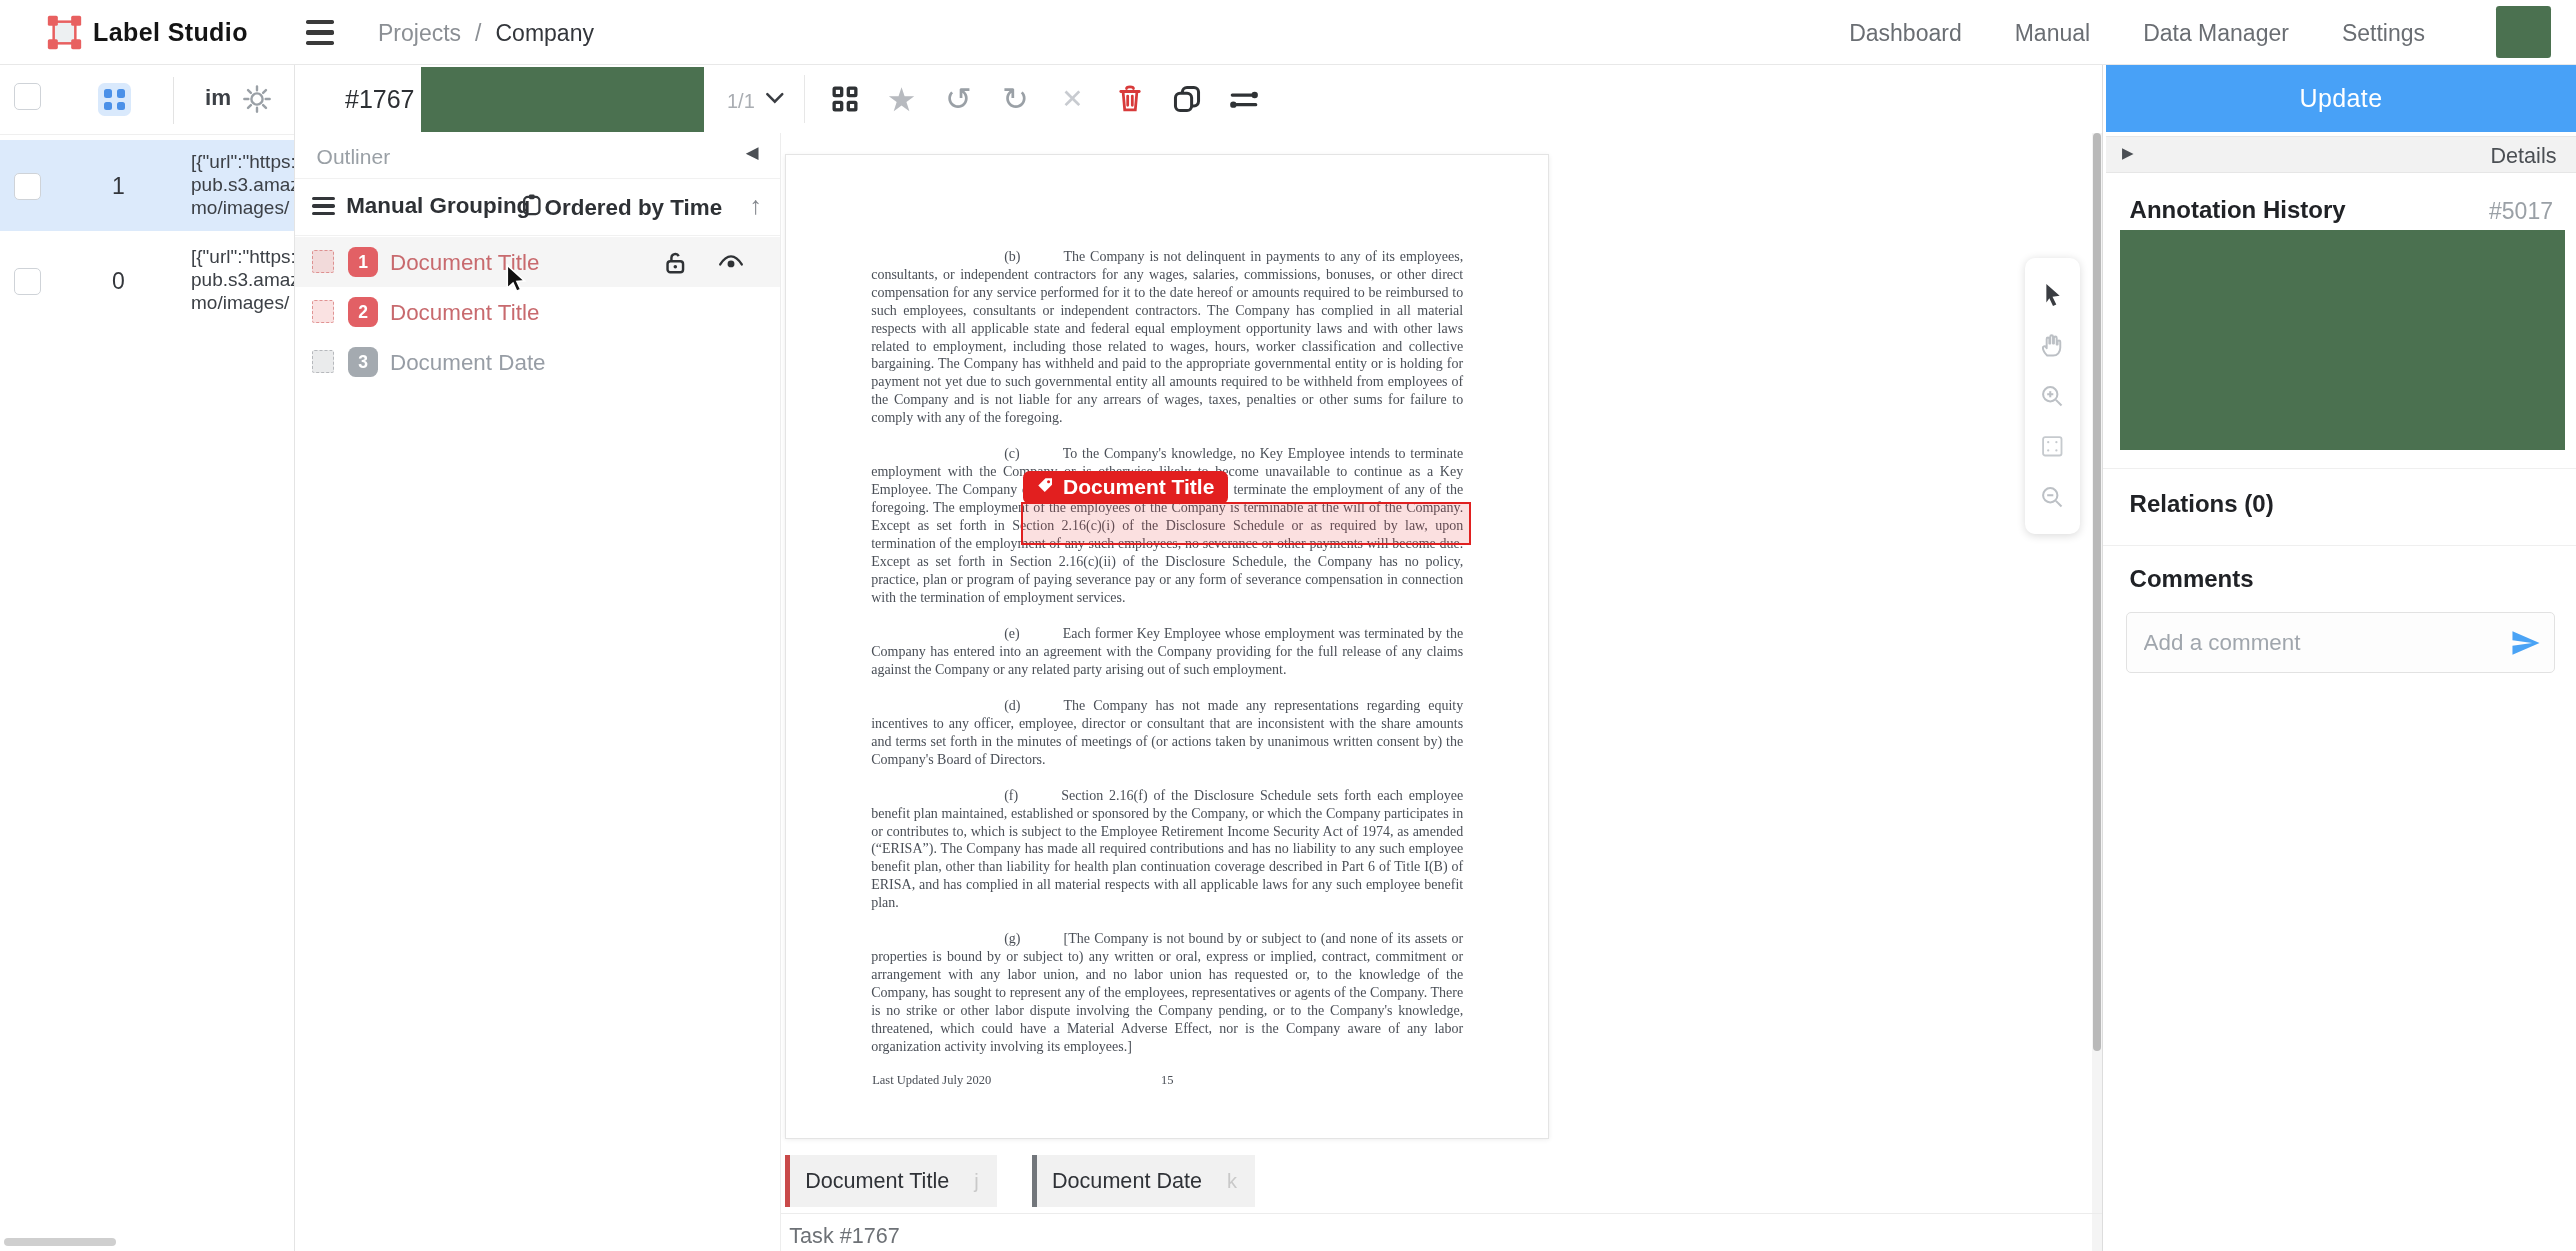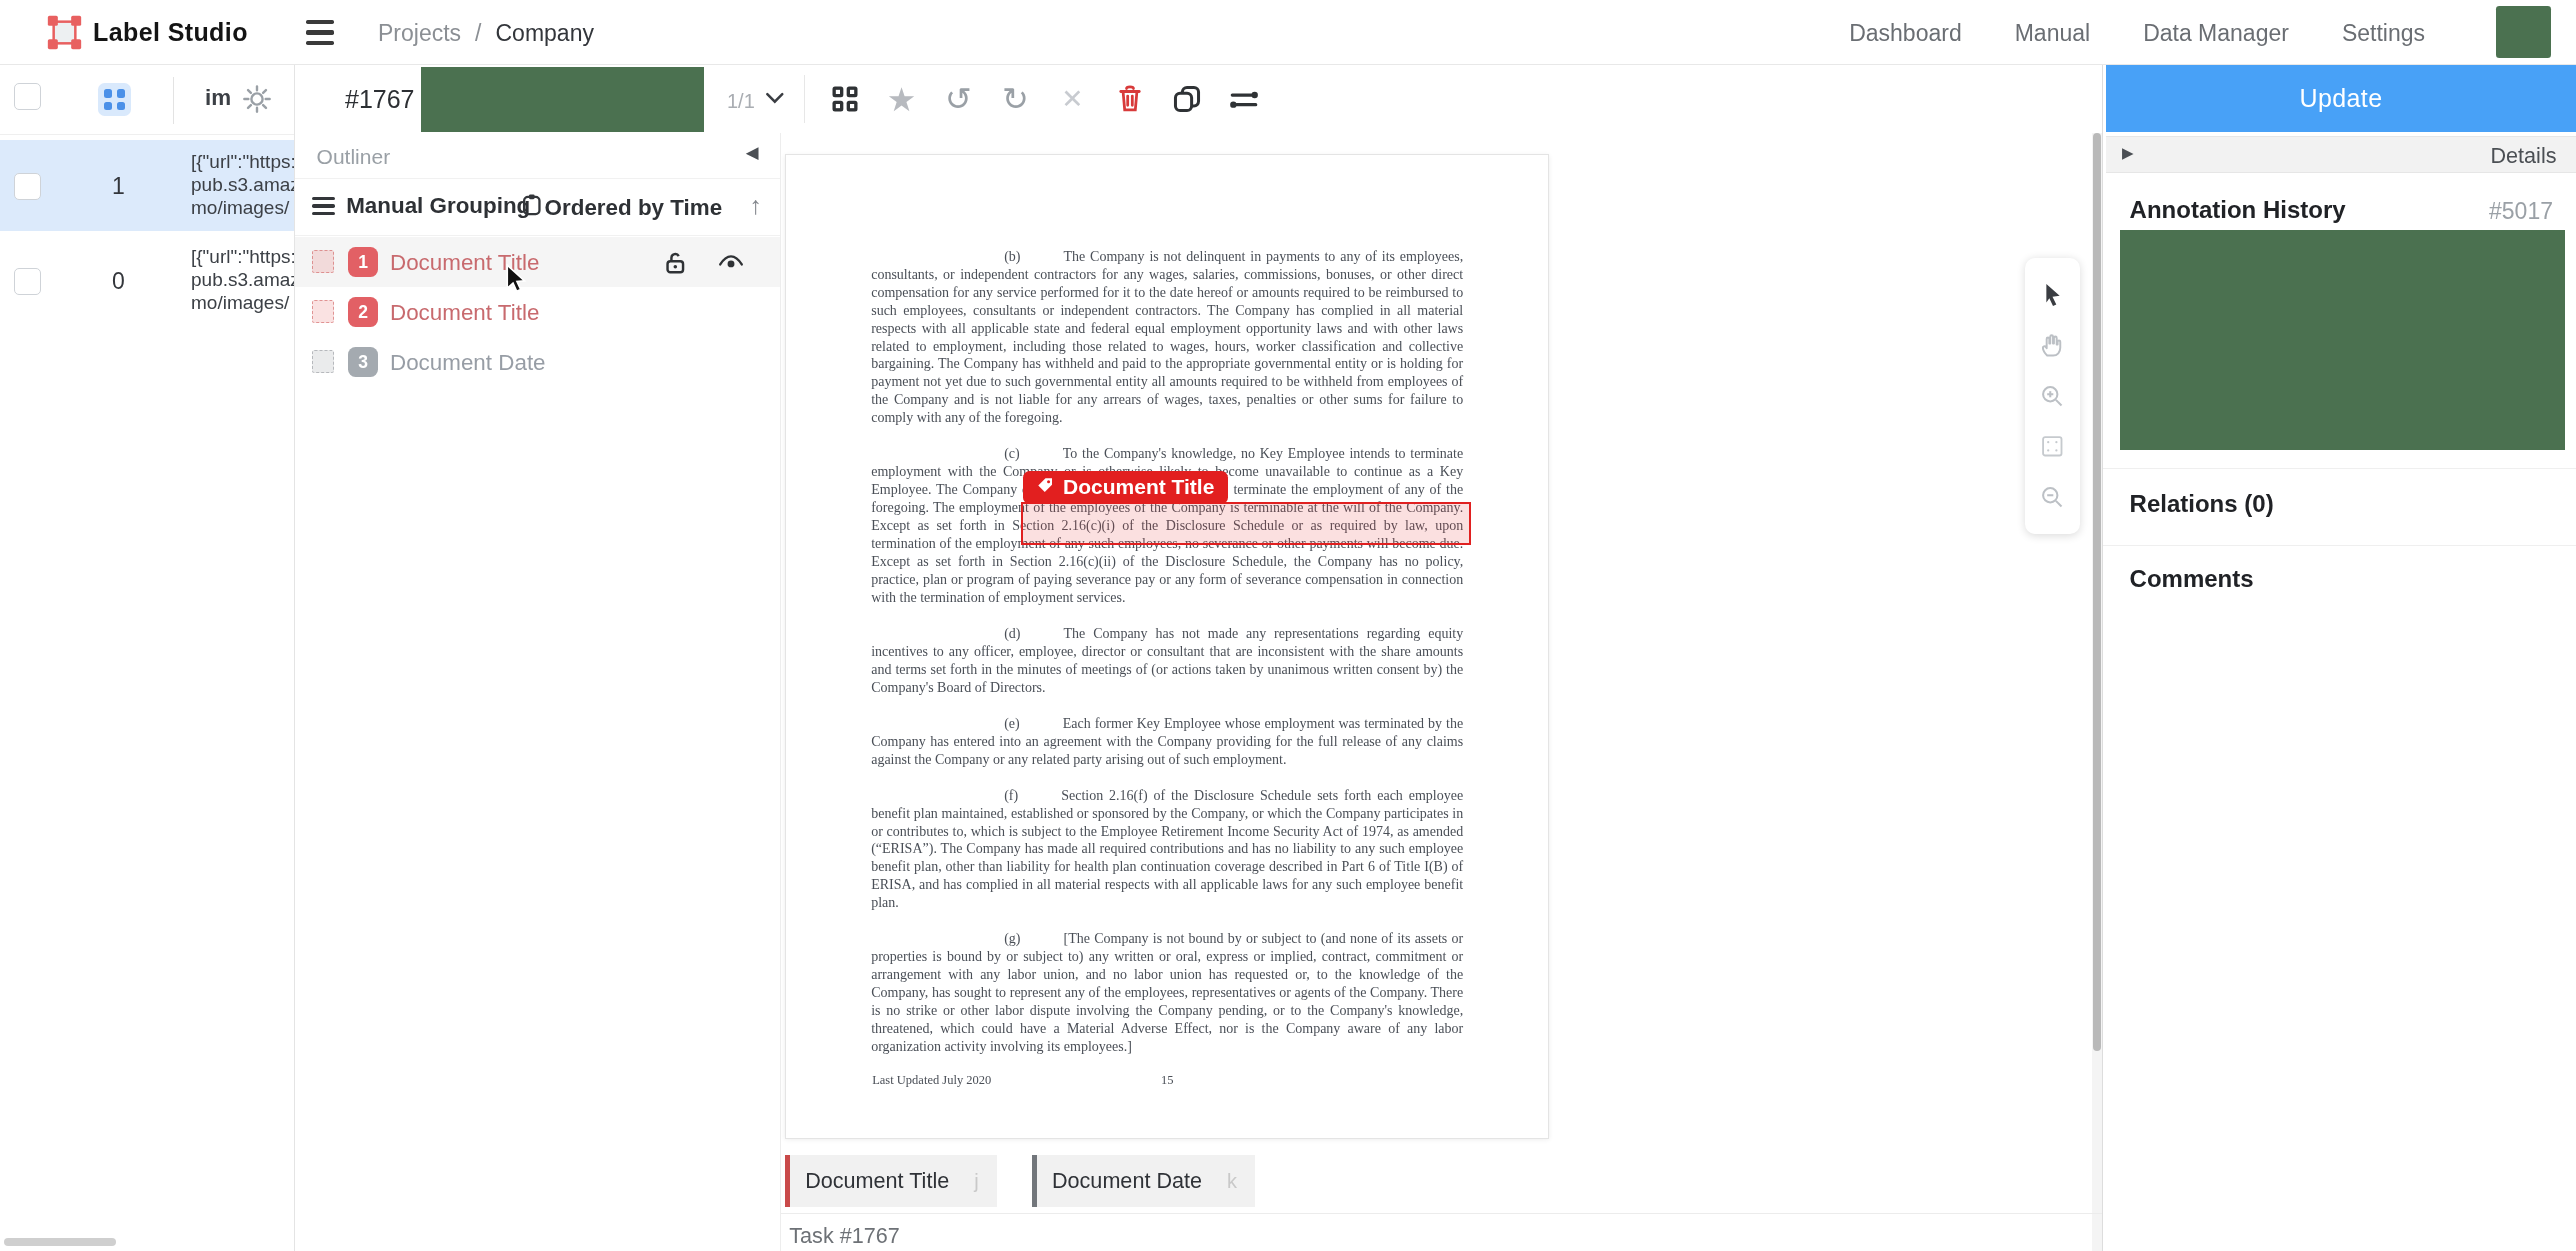--- a/index.html
+++ b/index.html
@@ -291,22 +291,22 @@
     <span class="rthumb grey"></span>
     <span class="rbadge grey">3</span>
     <span class="rlabel grey">Document Date</span>
   </div>
 </section>
 
 <section class="canvas">
   <div class="page">
     <p><span class="ptag">(b)</span><span>The Company is not delinquent in payments to any of its employees, consultants, or independent contractors for any wages, salaries, commissions, bonuses, or other direct compensation for any service performed for it to the date hereof or amounts required to be reimbursed to such employees, consultants or independent contractors. The Company has complied in all material respects with all applicable state and federal equal employment opportunity laws and with other laws related to employment, including those related to wages, hours, worker classification and collective bargaining. The Company has withheld and paid to the appropriate governmental entity or is holding for payment not yet due to such governmental entity all amounts required to be withheld from employees of the Company and is not liable for any arrears of wages, taxes, penalties or other sums for failure to comply with any of the foregoing.</span></p>
     <p><span class="ptag">(c)</span><span>To the Company's knowledge, no Key Employee intends to terminate employment with the Company or is otherwise likely to become unavailable to continue as a Key Employee. The Company does not have a present intention to terminate the employment of any of the foregoing. The employment of the employees of the Company is terminable at the will of the Company. Except as set forth in Section 2.16(c)(i) of the Disclosure Schedule or as required by law, upon termination of the employment of any such employees, no severance or other payments will become due. Except as set forth in Section 2.16(c)(ii) of the Disclosure Schedule, the Company has no policy, practice, plan or program of paying severance pay or any form of severance compensation in connection with the termination of employment services.</span></p>
+    <p><span class="ptag">(e)</span><span>Each former Key Employee whose employment was terminated by the Company has entered into an agreement with the Company providing for the full release of any claims against the Company or any related party arising out of such employment.</span></p>
     <p><span class="ptag">(d)</span><span>The Company has not made any representations regarding equity incentives to any officer, employee, director or consultant that are inconsistent with the share amounts and terms set forth in the minutes of meetings of (or actions taken by unanimous written consent by) the Company's Board of Directors.</span></p>
-    <p><span class="ptag">(e)</span><span>Each former Key Employee whose employment was terminated by the Company has entered into an agreement with the Company providing for the full release of any claims against the Company or any related party arising out of such employment.</span></p>
     <p><span class="ptag">(f)</span><span>Section 2.16(f) of the Disclosure Schedule sets forth each employee benefit plan maintained, established or sponsored by the Company, or which the Company participates in or contributes to, which is subject to the Employee Retirement Income Security Act of 1974, as amended (“ERISA”). The Company has made all required contributions and has no liability to any such employee benefit plan, other than liability for health plan continuation coverage described in Part 6 of Title I(B) of ERISA, and has complied in all material respects with all applicable laws for any such employee benefit plan.</span></p>
     <p><span class="ptag">(g)</span><span>[The Company is not bound by or subject to (and none of its assets or properties is bound by or subject to) any written or oral, express or implied, contract, commitment or arrangement with any labor union, and no labor union has requested or, to the knowledge of the Company, has sought to represent any of the employees, representatives or agents of the Company. There is no strike or other labor dispute involving the Company pending, or to the Company's knowledge, threatened, which could have a Material Adverse Effect, nor is the Company aware of any labor organization activity involving its employees.]</span></p>
     <div class="pfoot-l">Last Updated July 2020</div>
     <div class="pfoot-n">15</div>
 
     <div class="ann-chip">
       <span>
         <svg width="18.3" height="18.3" viewBox="0 0 24 24" fill="#fff">
           <path d="M3 12.5 12.5 3H21v8.5L11.5 21 3 12.5z"></path>
             <circle cx="16.5" cy="7.5" r="2" fill="#e21f1f"></circle>
@@ -378,20 +378,28 @@
     <span class="tri">▶</span>
     <span class="lbl">Details</span>
   </div>
   <span class="hist-title">Annotation History</span>
   <span class="hist-id">#5017</span>
   <div class="green-block"></div>
   <div class="dp-div1"></div>
   <span class="relations">Relations (0)</span>
   <div class="dp-div2"></div>
   <span class="comments-t">Comments</span>
+  <div class="comment-box">
+    <input class="comment-input" type="text" placeholder="Add a comment" style="">
+    <span class="send">
+      <svg width="32" height="30" viewBox="0 0 26 24" fill="#4aa3f5">
+          <path d="M2 21.5 24 12 2 2.5v7.2l16 2.3-16 2.3z"></path>
+        </svg>
+    </span>
+  </div>
 </aside>
 
 <span class="cursor">
   <svg width="25" height="30" viewBox="0 0 20 26">
       <path d="M2 1v20l5-4.4 3.2 7 3.4-1.5-3.2-6.9 6.6-.6z" fill="#111" stroke="#fff" stroke-width="1.4"></path>
     </svg>
 </span>
 
 
 </body></html>

